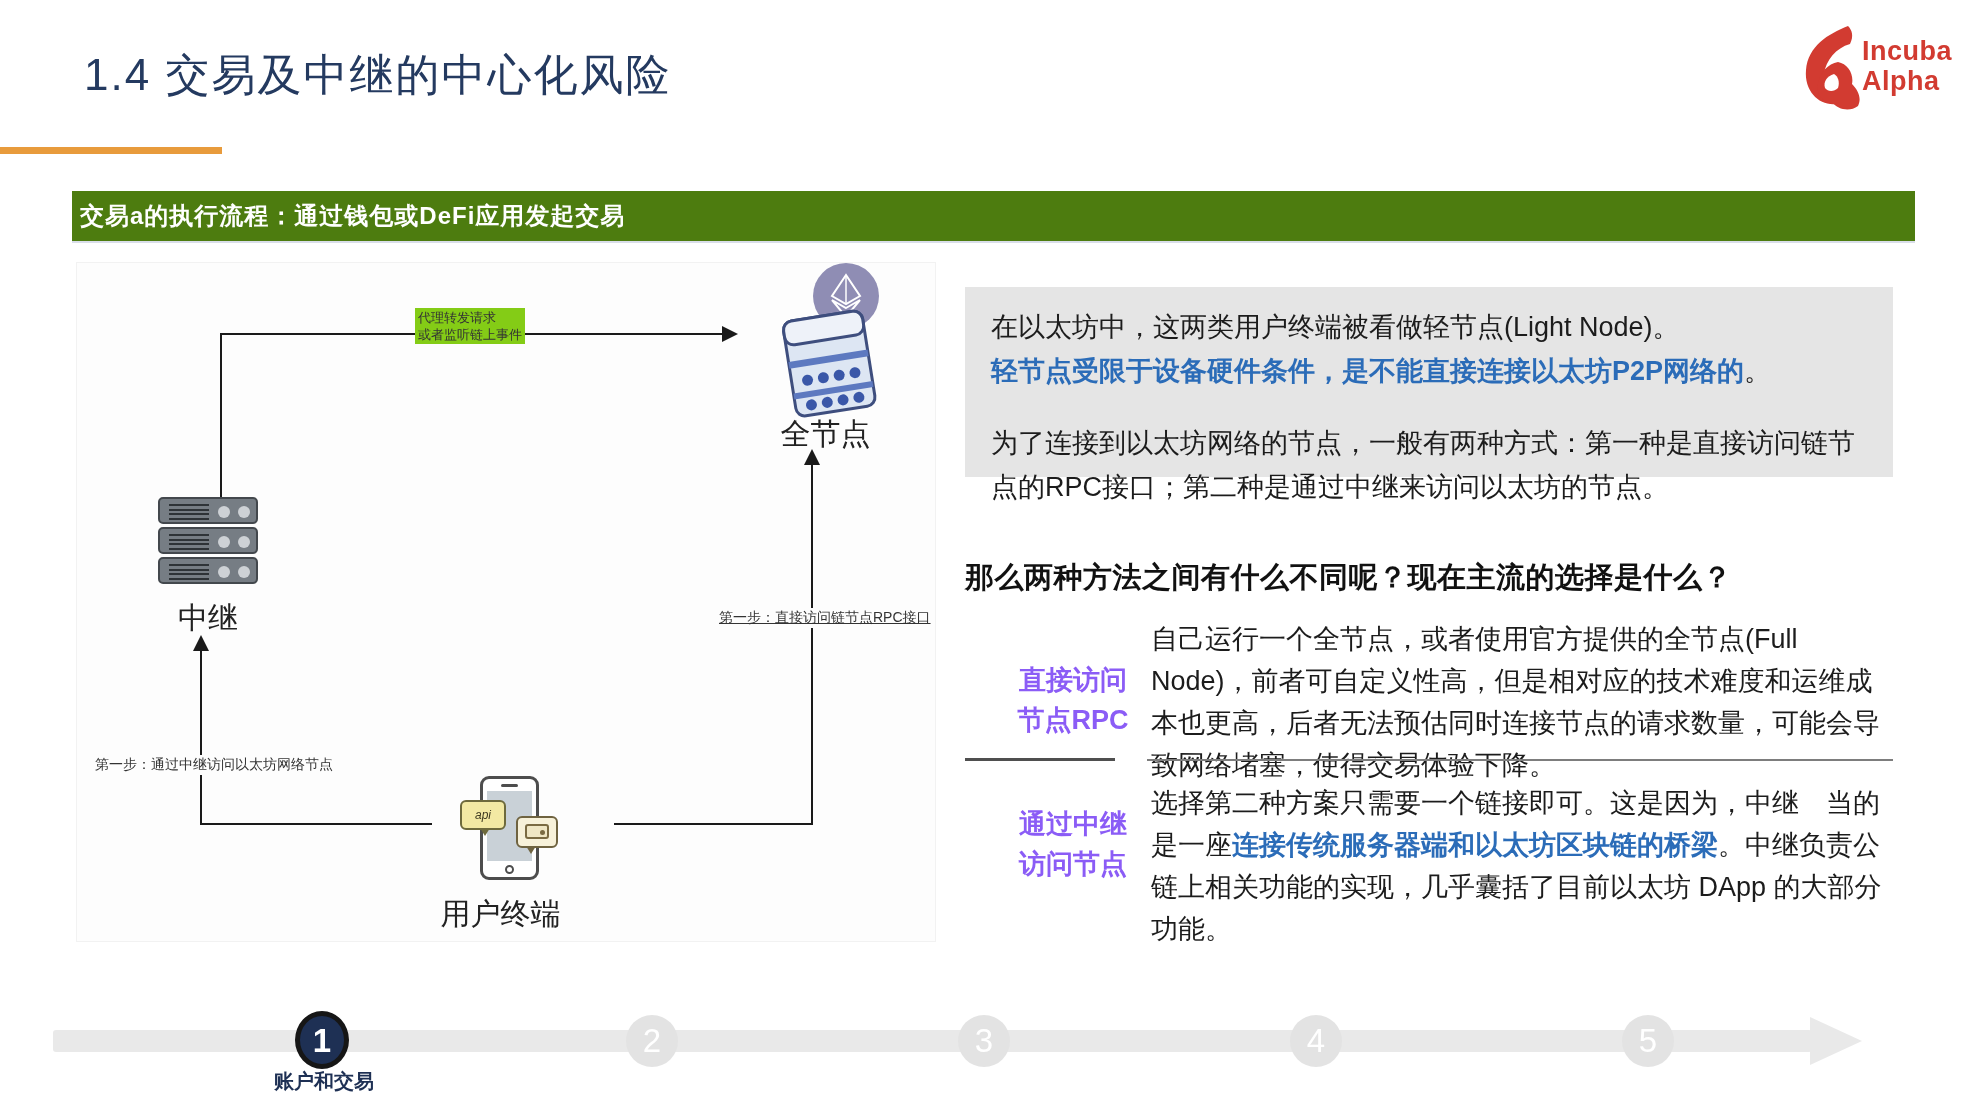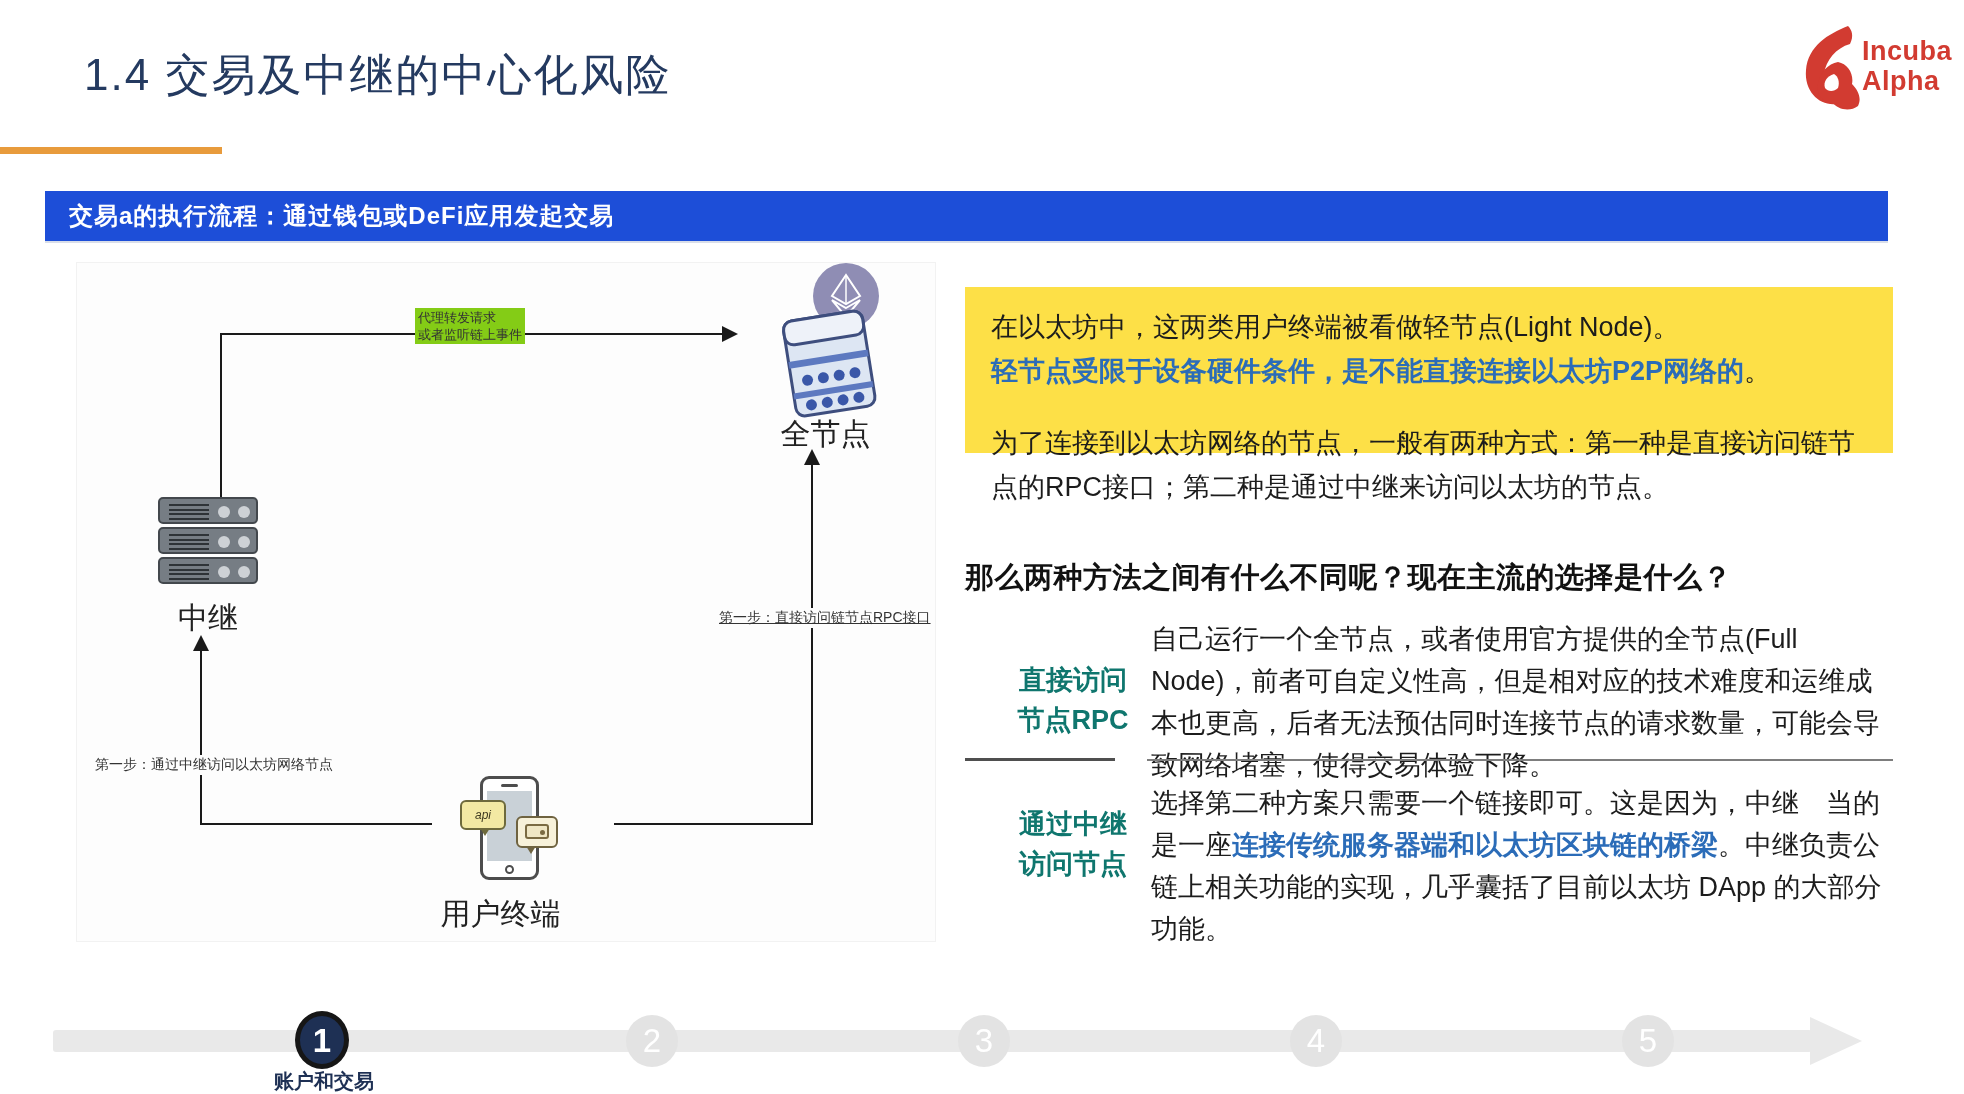--- a/index.html
+++ b/index.html
@@ -8,23 +8,23 @@
   #slide { position:relative; width:1964px; height:1094px; background:#ffffff; overflow:hidden; }
 
   
   .title { position:absolute; left:84px; top:46px; font-size:44px; letter-spacing:2px; color:#243a60; }
   .orange-rule { position:absolute; left:0; top:147px; width:222px; height:7px; background:#e89b3c; }
   .logo { position:absolute; left:1798px; top:22px; width:160px; height:92px; }
   .logo-mark { position:absolute; left:0; top:2px; width:62px; height:88px; }
   .logo-text { position:absolute; left:64px; top:14px; font-size:27px; font-weight:700; color:#d23b31; line-height:30px; letter-spacing:0.5px; }
 
   
-  .banner { position:absolute; left:45px; top:191px; width:1843px; height:50px; background:#1d4ed8;
+  .banner { position:absolute; left:72px; top:191px; width:1843px; height:50px; background:#4d7c0f;
             box-shadow:0 2px 0 #d9dee9; color:#ffffff; font-size:24px; font-weight:700;
-            line-height:50px; padding-left:24px; letter-spacing:1px; }
+            line-height:50px; padding-left:8px; letter-spacing:1px; }
 
   
   .diagram { position:absolute; left:76px; top:262px; width:860px; height:680px; background:#fdfdfd; border:1px solid #f2f2f2; }
   .dline { position:absolute; background:#1a1a1a; }
   .arrow-right { position:absolute; width:0; height:0; border-top:8px solid transparent; border-bottom:8px solid transparent; border-left:16px solid #1a1a1a; }
   .arrow-up { position:absolute; width:0; height:0; border-left:8px solid transparent; border-right:8px solid transparent; border-bottom:16px solid #1a1a1a; }
   .edge-label { position:absolute; background:#84cc16; color:#333333; font-size:13px; line-height:17px; padding:1px 3px; }
   .step-label { position:absolute; background:#fdfdfd; color:#333333; font-size:14px; padding:1px 3px; white-space:nowrap; }
   .node-label { position:absolute; font-size:30px; color:#222222; text-align:center; }
 
@@ -46,27 +46,27 @@
   .phone-home { position:absolute; left:50%; bottom:3px; width:9px; height:9px; margin-left:-4.5px; border:2px solid #4d4d4d; border-radius:50%; background:#fff; }
   .bubble-api { position:absolute; left:28px; top:42px; width:46px; height:30px; background:#f3e9a3; border:2px solid #6e6a3c; border-radius:6px;
                 font-size:12px; font-style:italic; color:#3e3a20; text-align:center; line-height:26px; }
   .bubble-api:after { content:""; position:absolute; left:18px; bottom:-8px; border-left:5px solid transparent; border-right:5px solid transparent; border-top:8px solid #6e6a3c; }
   .bubble-wallet { position:absolute; left:84px; top:58px; width:42px; height:32px; background:#f7f1d9; border:2px solid #6f6340; border-radius:6px; }
   .bubble-wallet:after { content:""; position:absolute; left:8px; bottom:-8px; border-left:5px solid transparent; border-right:5px solid transparent; border-top:8px solid #6f6340; }
   .wallet-glyph { position:absolute; left:7px; top:6px; width:24px; height:15px; border:2px solid #7a6a42; border-radius:3px; background:#efe6c4; }
   .wallet-glyph:after { content:""; position:absolute; right:2px; top:4px; width:5px; height:5px; border-radius:50%; background:#7a6a42; }
 
   
-  .gray-box { position:absolute; left:965px; top:287px; width:928px; height:166px; background:#fde047; padding:18px 26px; }
+  .gray-box { position:absolute; left:965px; top:287px; width:928px; height:190px; background:#e5e5e5; padding:18px 26px; }
   .p-line { font-size:27px; line-height:44px; color:#1c1c1c; }
   .p-blue { color:#2b6cb8; font-weight:700; }
   .p-gap { height:28px; }
   .question { position:absolute; left:965px; top:558px; width:928px; font-size:29px; font-weight:700; color:#111111; letter-spacing:0.5px; }
   .t-row { position:absolute; left:965px; width:928px; }
-  .t-label { position:absolute; left:30px; width:156px; text-align:center; font-size:27px; font-weight:700; color:#0f766e; line-height:40px; }
+  .t-label { position:absolute; left:30px; width:156px; text-align:center; font-size:27px; font-weight:700; color:#8b5cf6; line-height:40px; }
   .t-text { margin-left:186px; width:742px; font-size:27px; line-height:42px; color:#1c1c1c; }
   .divider { position:absolute; left:965px; top:758px; width:928px; height:3px; }
   .divider .seg1 { position:absolute; left:0; top:0; width:150px; height:3px; background:#4f4f4f; }
   .divider .seg2 { position:absolute; left:182px; top:1px; right:0; height:2px; background:#7d7d7d; }
 
   
   .pbar { position:absolute; left:53px; top:1030px; width:1759px; height:22px; background:#e9e9e9; border-radius:3px; }
   .pbar-head { position:absolute; left:1810px; top:1017px; width:0; height:0; border-top:24px solid transparent; border-bottom:24px solid transparent; border-left:52px solid #e9e9e9; }
   .step-circle { position:absolute; top:1015px; width:52px; height:52px; border-radius:50%; background:#e3e3e3;
                  color:#ffffff; font-size:33px; text-align:center; line-height:52px; }

